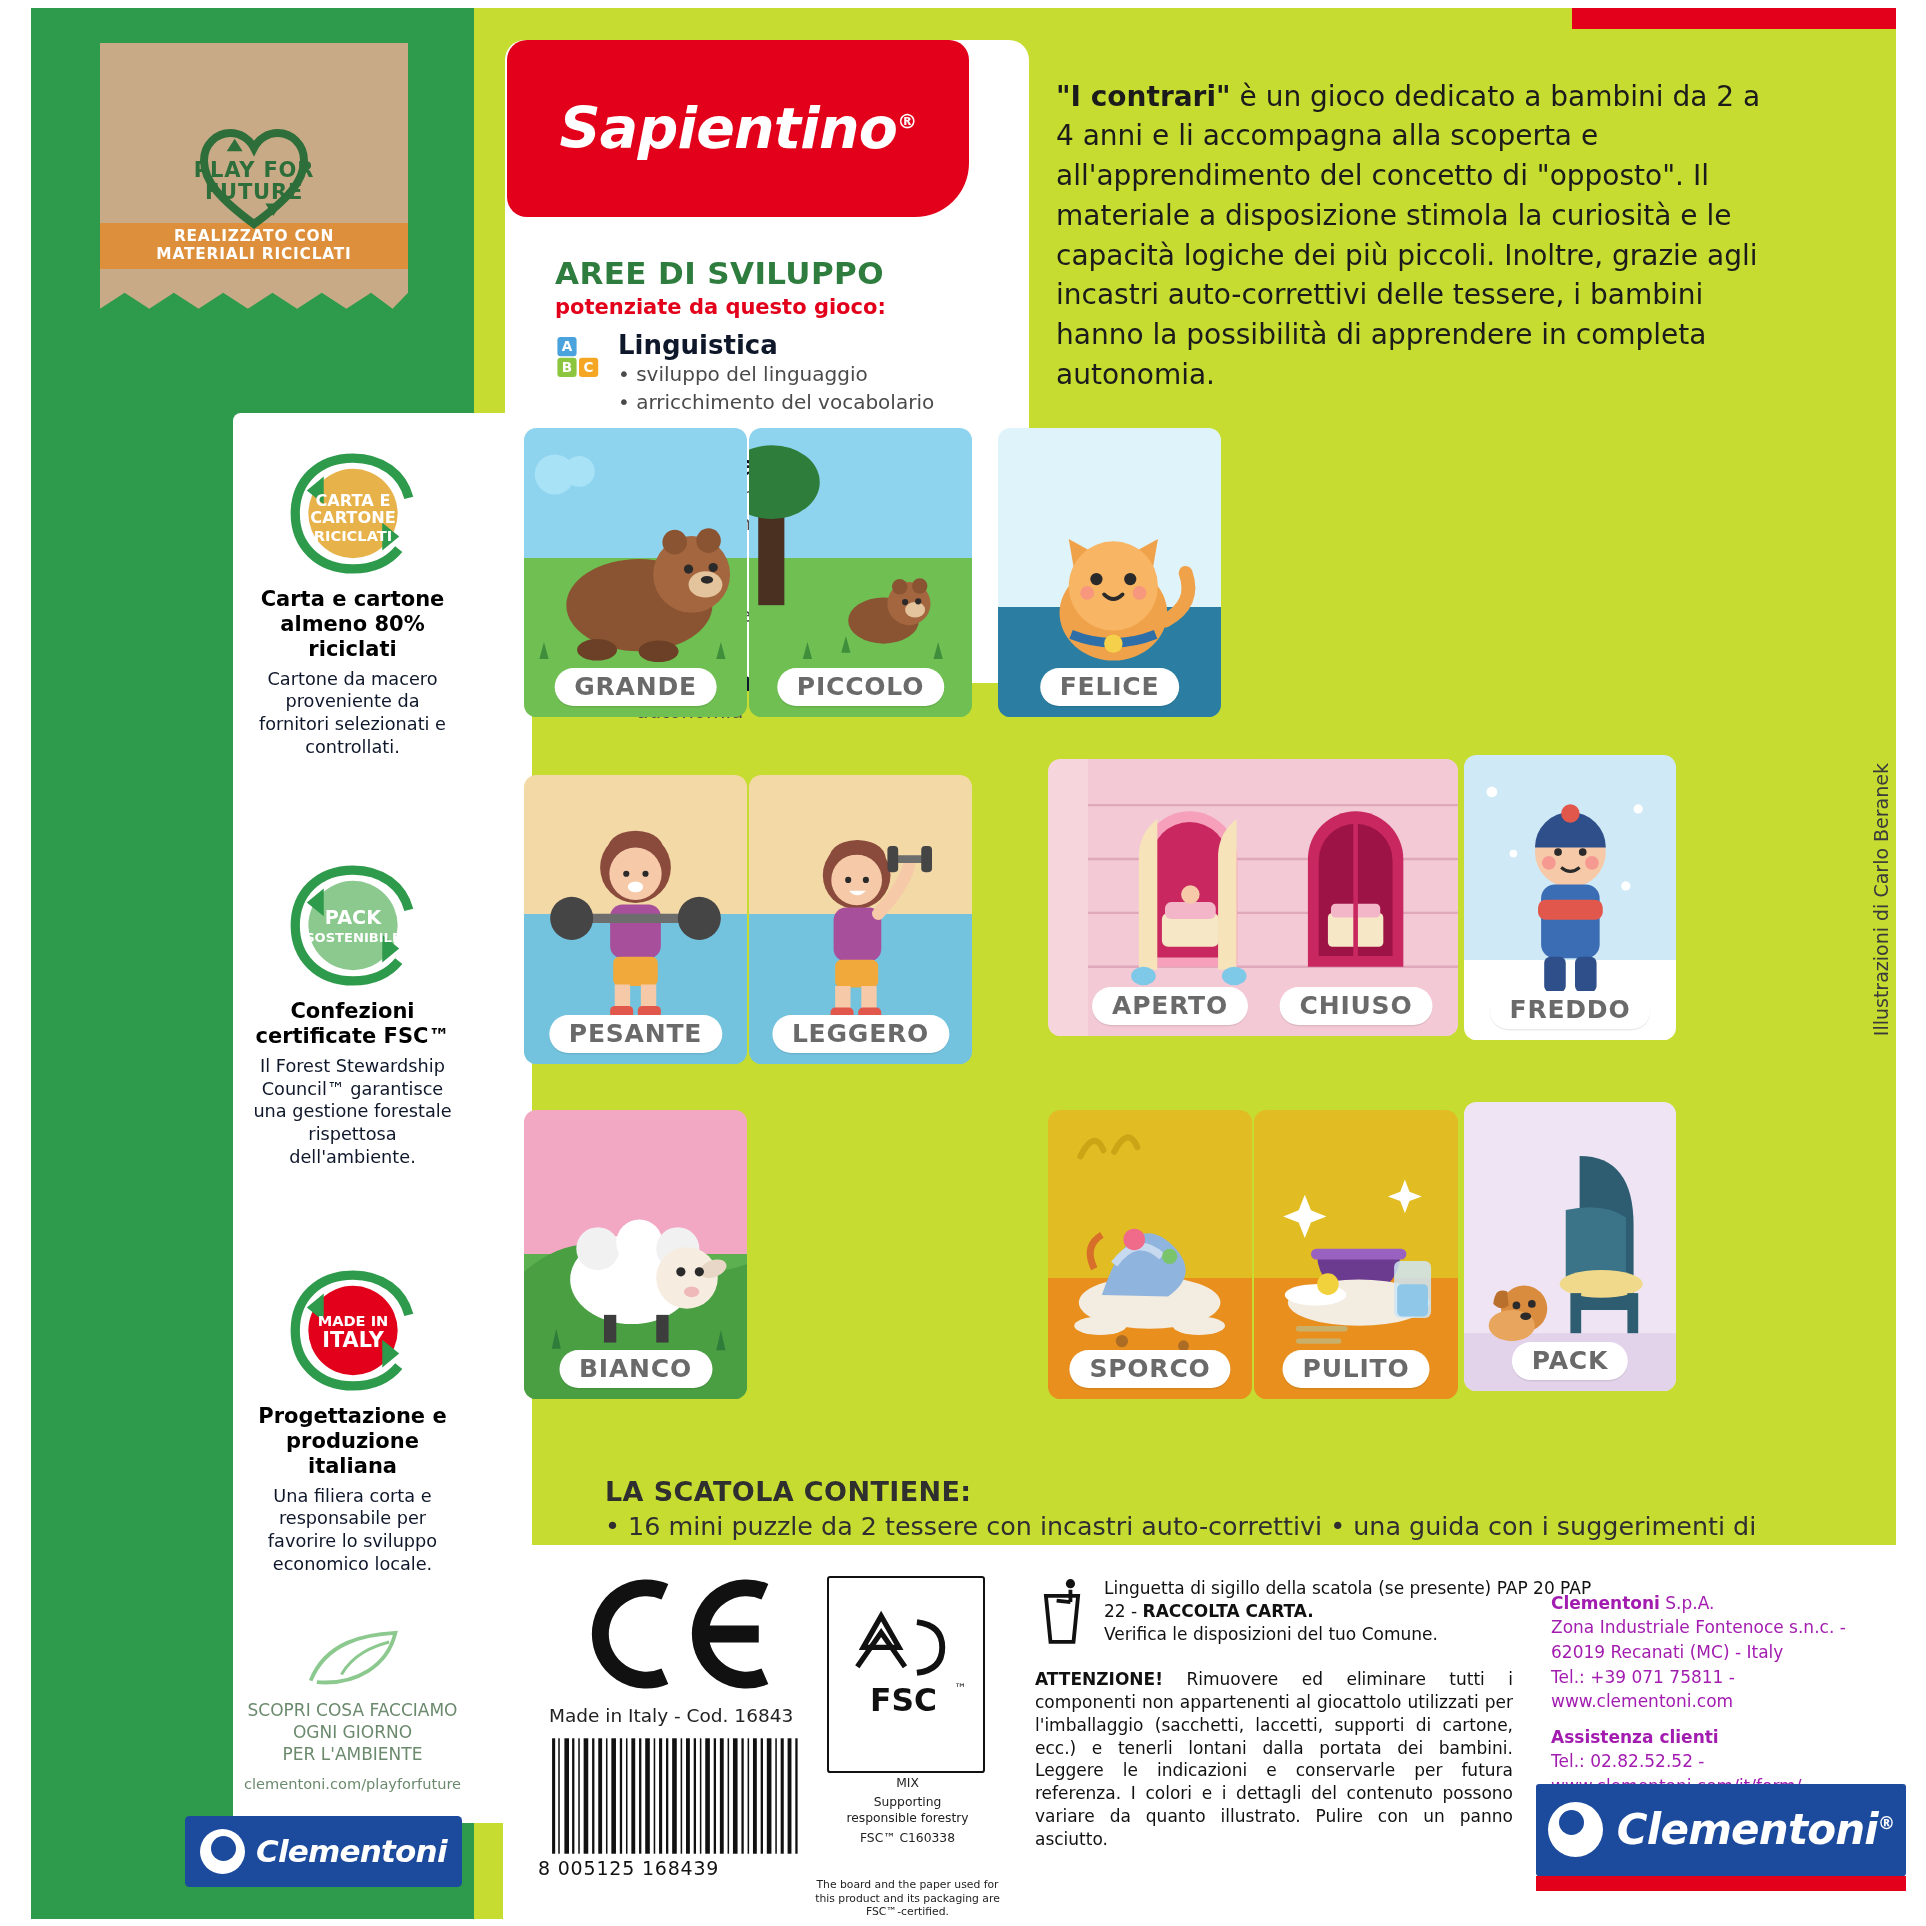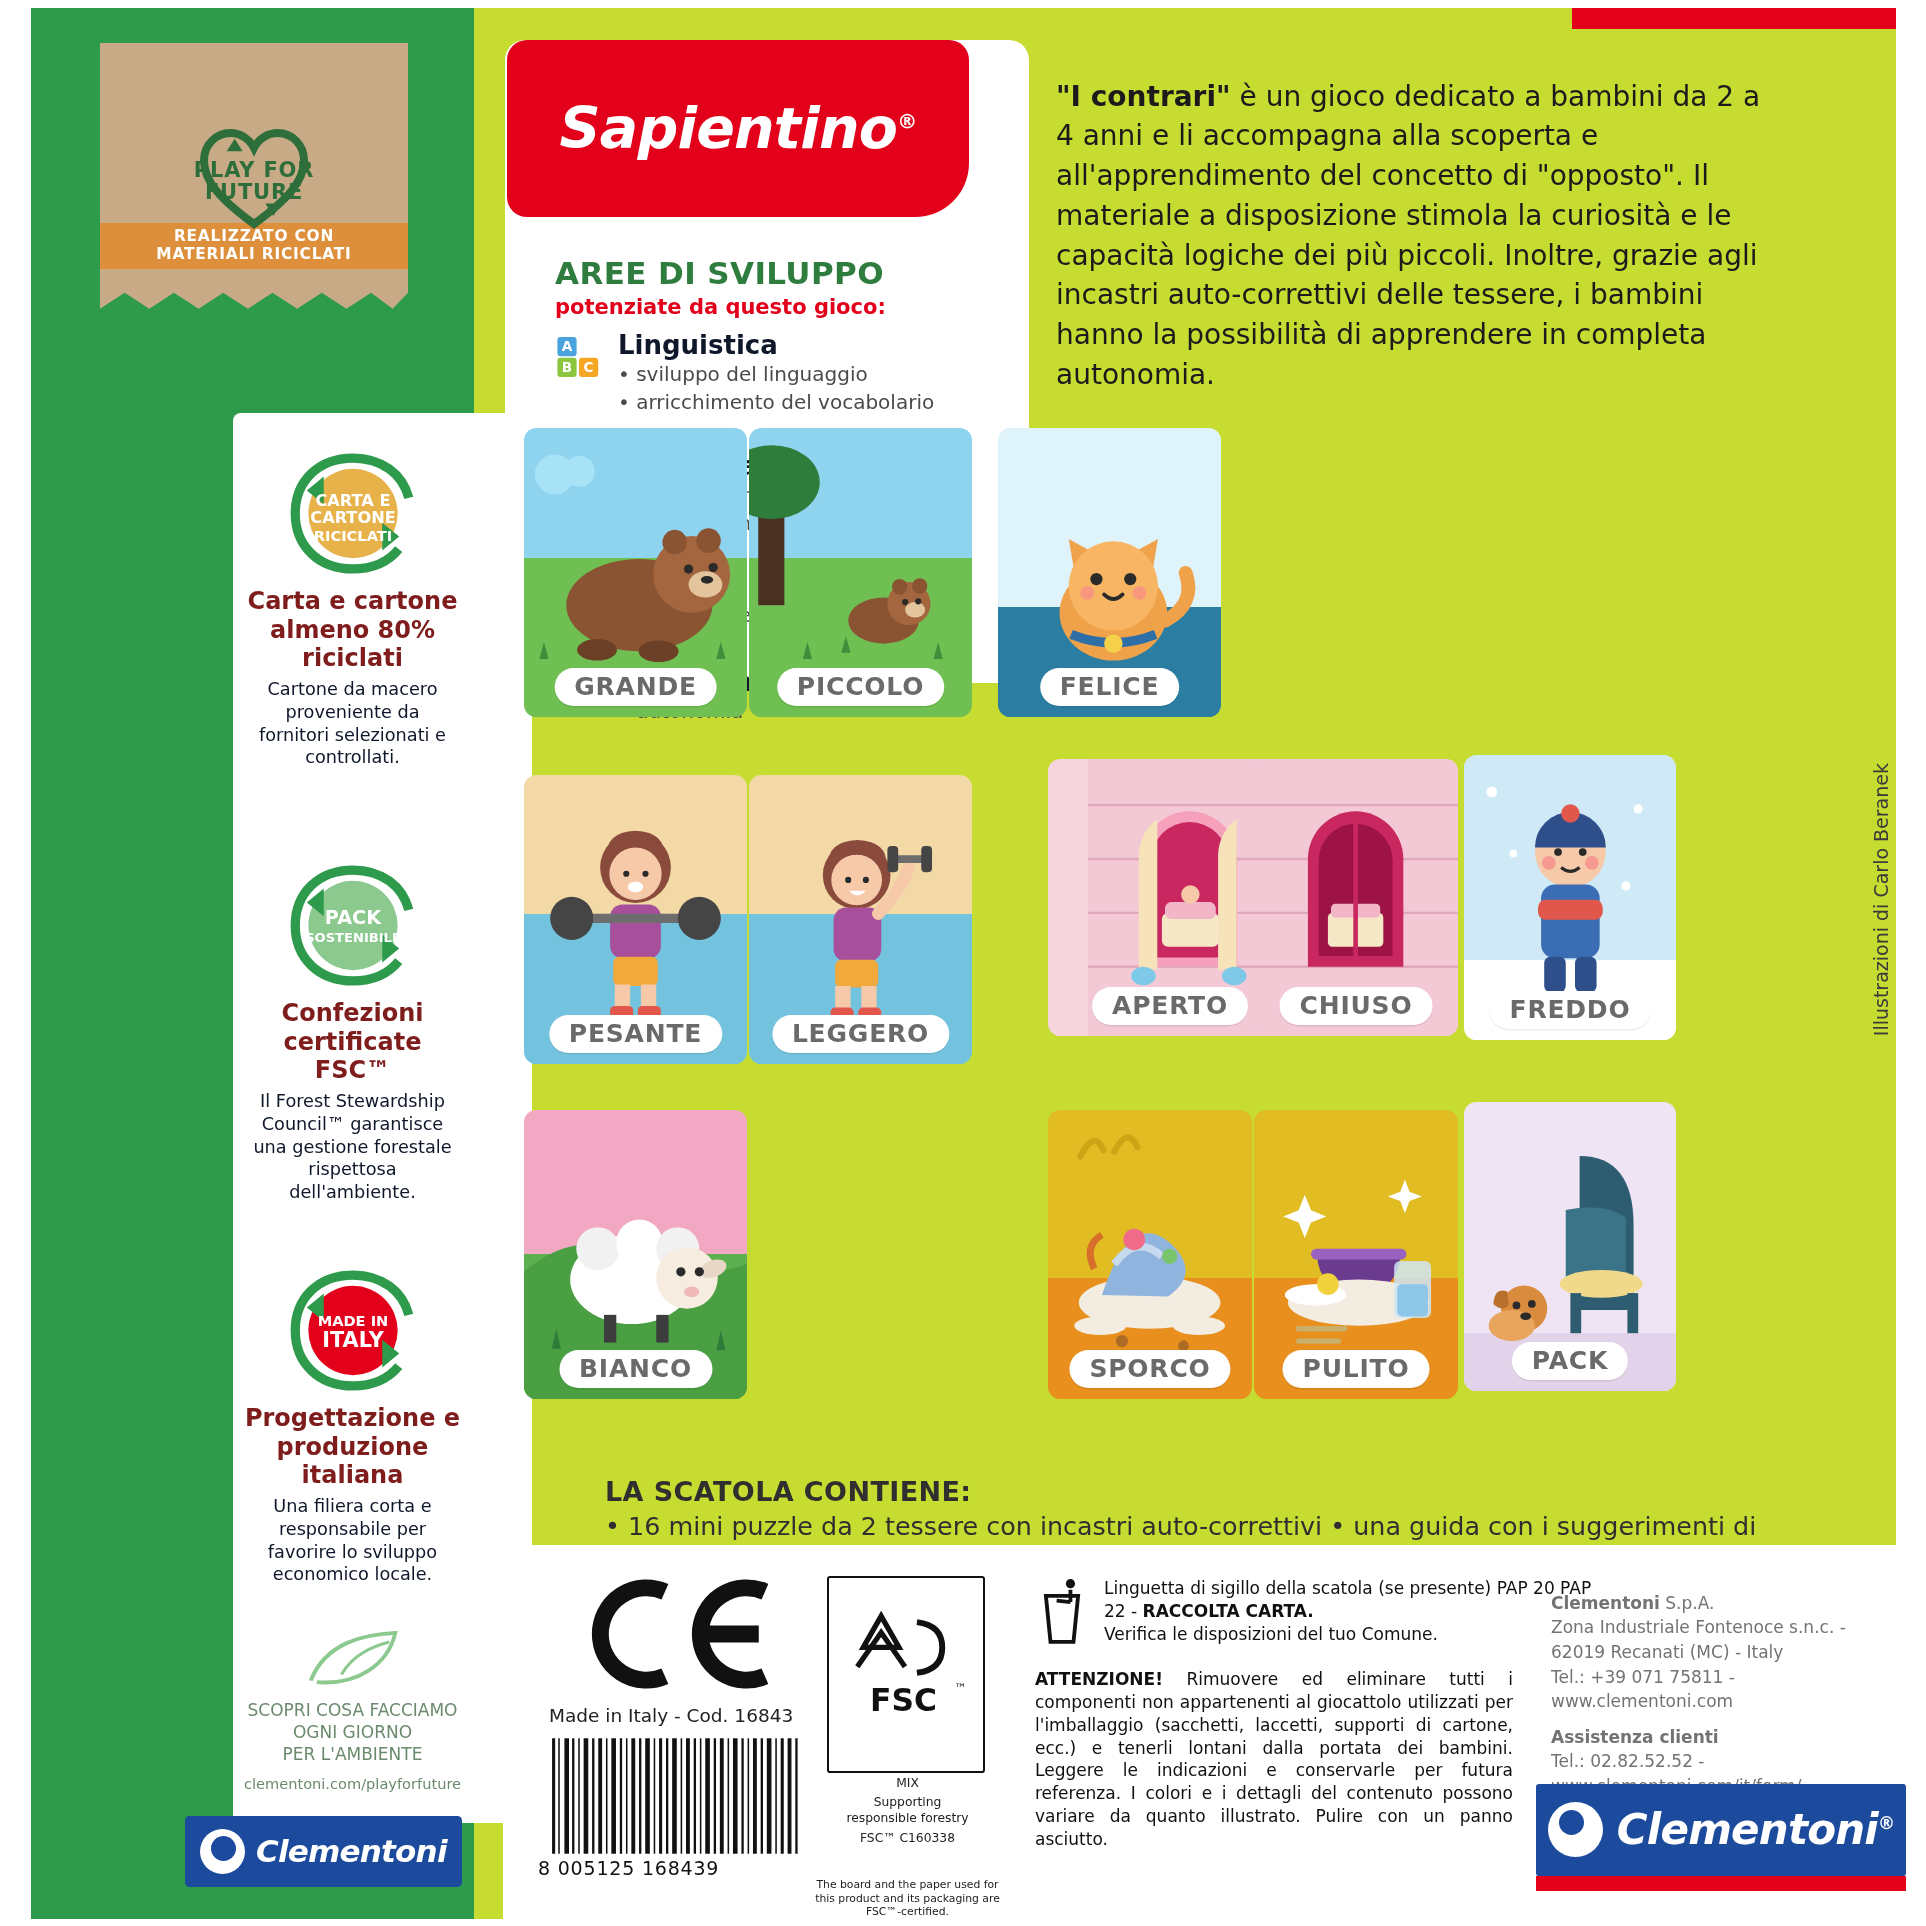--- a/index.html
+++ b/index.html
@@ -49,21 +49,21 @@
     position:absolute;left:202px;top:405px;width:264px;height:1410px;
     background:#ffffff;
     border-radius:7.7px 0 0 7.7px;
     padding-left:35px;
   }
   .block{position:absolute;left:0;width:239px;text-align:center;}
   .badge{
     width:154px;height:139px;margin:0 auto 4.6px auto;position:relative;
   }
   .btitle{
-    font-size:24px;font-weight:bold;color:#7f1d1d;line-height:1.18;margin:1.5px 10.8px 6.2px 10.8px;
+    font-size:21px;font-weight:bold;color:#000000;line-height:1.18;margin:1.5px 10.8px 6.2px 10.8px;
   }
   .btext{
     font-size:17.7px;color:#0f172a;line-height:1.28;margin:0 20px;
   }
   .footleaf{
     position:absolute;left:0;bottom:31px;width:239px;text-align:center;
   }
   .footleaf .ft{
     font-size:17px;color:#6b8a6d;line-height:1.3;
   }
@@ -132,21 +132,21 @@
   }
   .ce{position:absolute;left:92px;top:42px;font-size:92px;color:#111;font-family:"DejaVu Serif",serif;letter-spacing:6.2px;}
   .madein{position:absolute;left:46px;top:160px;font-size:18.5px;color:#222;}
   .barcode{position:absolute;left:46px;top:193px;width:254px;height:116px;}
   .barnum{position:absolute;left:35px;top:312px;font-size:19px;color:#111;letter-spacing:0.8px;}
   .fscbox{position:absolute;left:324px;top:31px;width:154px;height:193px;border:2.3px solid #111;border-radius:3.1px;}
   .fsctxt{position:absolute;left:308px;top:231px;width:193px;text-align:center;font-size:12.3px;color:#222;line-height:1.3;}
   .trash{position:absolute;left:532px;top:31px;width:54px;height:69px;}
   .trashtxt{position:absolute;left:601px;top:32px;width:493px;font-size:17px;color:#111;line-height:1.35;}
   .attenz{position:absolute;left:532px;top:123px;width:478px;font-size:17px;color:#111;line-height:1.35;text-align:justify;}
-  .comp{position:absolute;left:1048px;top:46px;width:347px;font-size:17px;color:#737373;line-height:1.45;}
+  .comp{position:absolute;left:1048px;top:46px;width:347px;font-size:17px;color:#a21caf;line-height:1.45;}
   .clembot{
     position:absolute;left:1033px;top:239px;width:370px;height:92px;background:#1c4a9c;border-radius:3.1px;
     display:flex;align-items:center;justify-content:center;gap:14px;
   }
   .clembot .cname{color:#fff;font-size:42px;font-weight:bold;font-style:italic;letter-spacing:-0.8px;}
   .redbar{position:absolute;left:1033px;top:331px;width:370px;height:15.4px;background:#e2001a;}
   .swirl{width:45px;height:45px;border-radius:50%;background:#fff;position:relative;}
   .swirl:before{content:"";position:absolute;left:10.8px;top:7.7px;width:25px;height:25px;border-radius:50%;background:#1c4a9c;}
 </style>
 </head>

